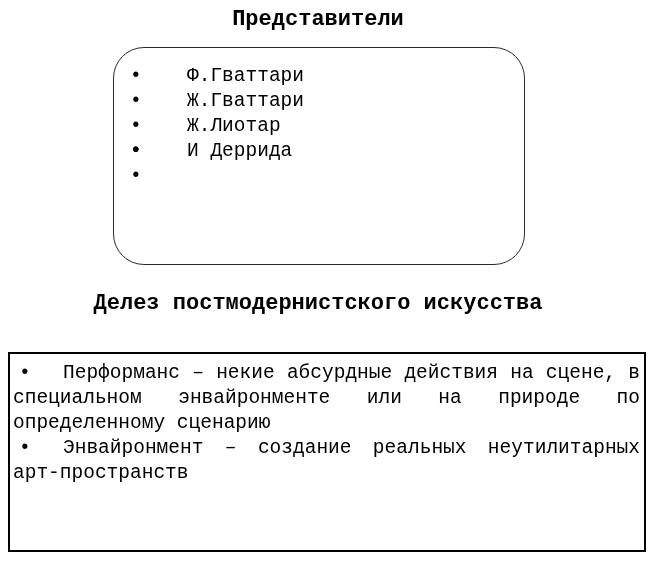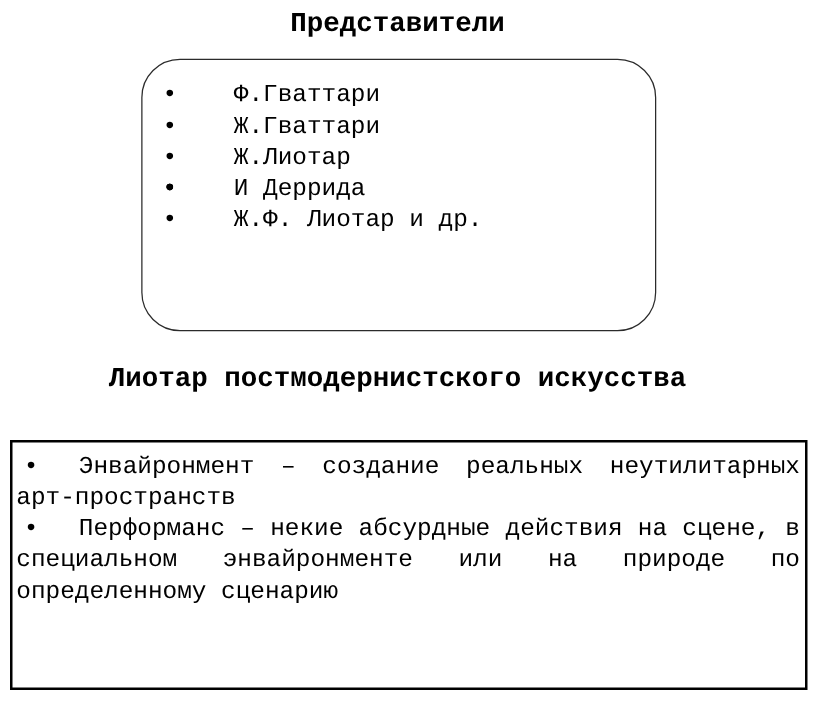--- a/index.html
+++ b/index.html
@@ -97,26 +97,26 @@
   <h1 class="rep-title">Представители</h1>
 
   <div class="rep-box">
     <ul class="rep-list">
         <li class="rep-item"><span class="bullet">•</span><span class="rep-text">Ф.Гваттари</span></li>
         <li class="rep-item"><span class="bullet">•</span><span class="rep-text">Ж.Гваттари</span></li>
         <li class="rep-item"><span class="bullet">•</span><span class="rep-text">Ж.Лиотар</span></li>
         <li class="rep-item"><span class="bullet">•</span></li>
         <li class="rep-item"><span class="bullet">•</span></li>
         <li class="rep-item"><span class="bullet">•</span><span class="rep-text">И Деррида</span></li>
-        <li class="rep-item"><span class="bullet">•</span><span class="rep-text">Ж.Ф. Лиотар и др.</span></li>
+        <li class="rep-item"><span class="bullet">•</span></li>
       </ul>
   </div>
 
-  <h2 class="forms-title">Лиотар постмодернистского искусства</h2>
+  <h2 class="forms-title">Делез постмодернистского искусства</h2>
 
   <div class="forms-box">
     <div>
+        <p class="form-item"><span class="form-bullet">•</span><span>Перформанс – некие абсурдные действия на сцене, в специальном энвайронменте или на природе по определенному сценарию</span></p>
         <p class="form-item"><span class="form-bullet">•</span><span>Энвайронмент – создание реальных неутилитарных арт-пространств</span></p>
-        <p class="form-item"><span class="form-bullet">•</span><span>Перформанс – некие абсурдные действия на сцене, в специальном энвайронменте или на природе по определенному сценарию</span></p>
       </div>
   </div>
 
 </div>
 
 </body></html>

